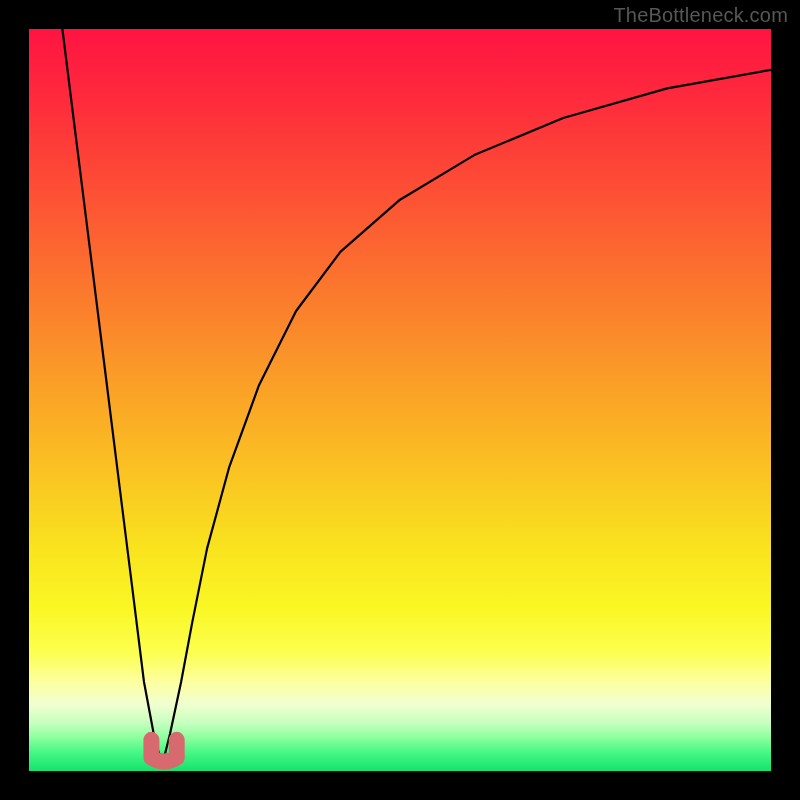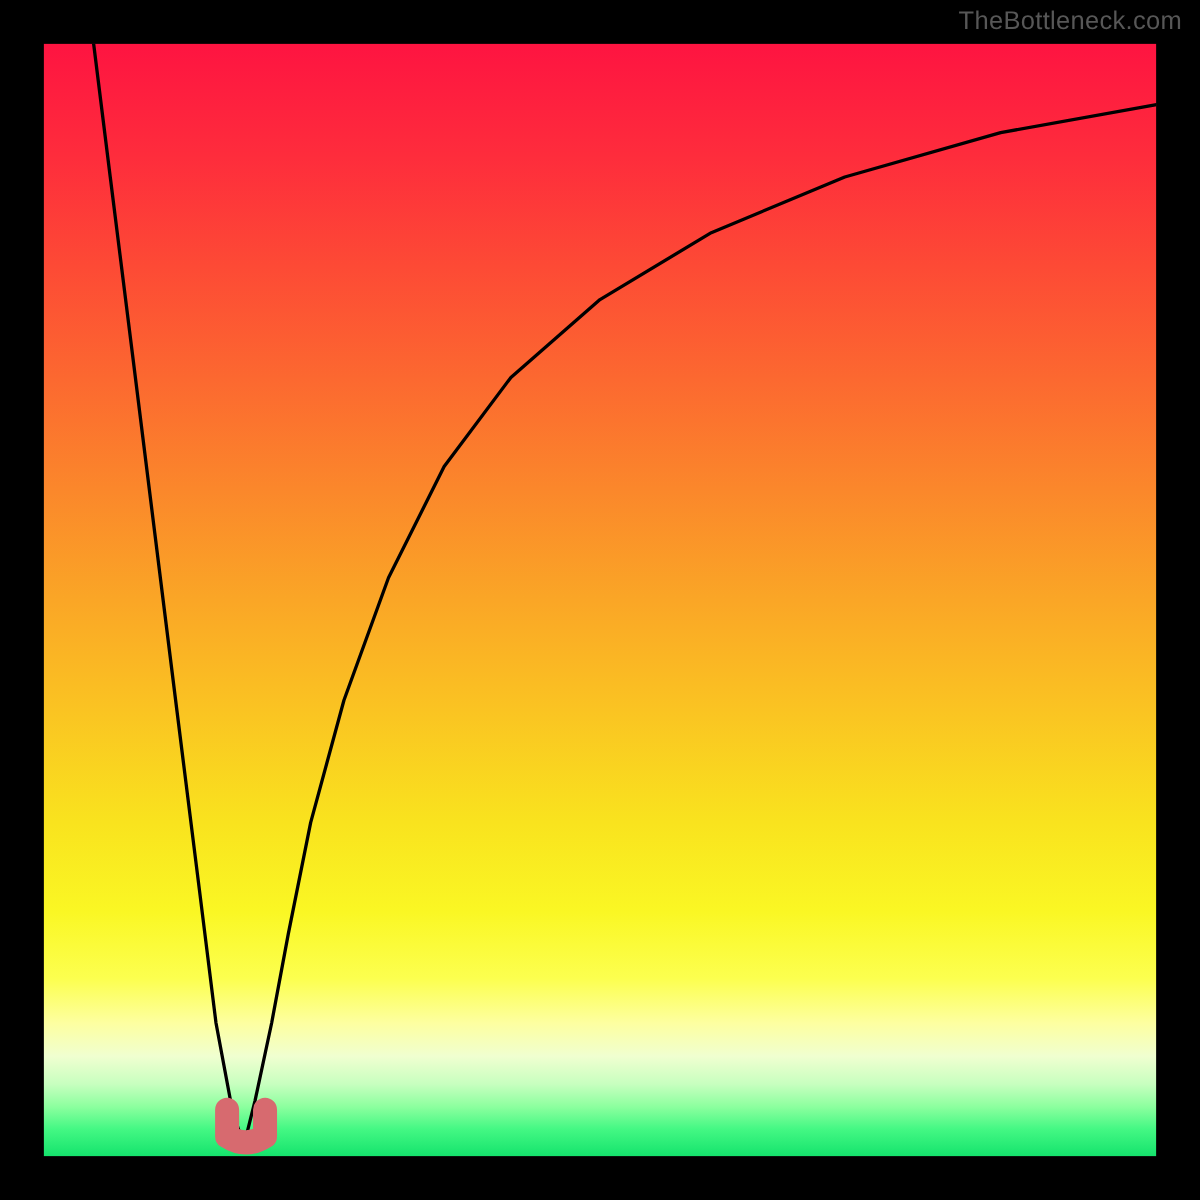--- a/index.html
+++ b/index.html
@@ -35,21 +35,21 @@
     left: 0; top: 0;
     width: 742px;
     height: 742px;
     overflow: visible;
   }
   .watermark {
     position: absolute;
     top: 4px;
     right: 12px;
     font-family: Arial, Helvetica, sans-serif;
-    font-size: 17px;
+    font-size: 20px;
     color: #575757;
     font-weight: 400;
     letter-spacing: 0.2px;
   }
   .pink-marker {
     stroke: #d76a6f;
     stroke-width: 16;
     stroke-linecap: round;
     stroke-linejoin: round;
     fill: none;

